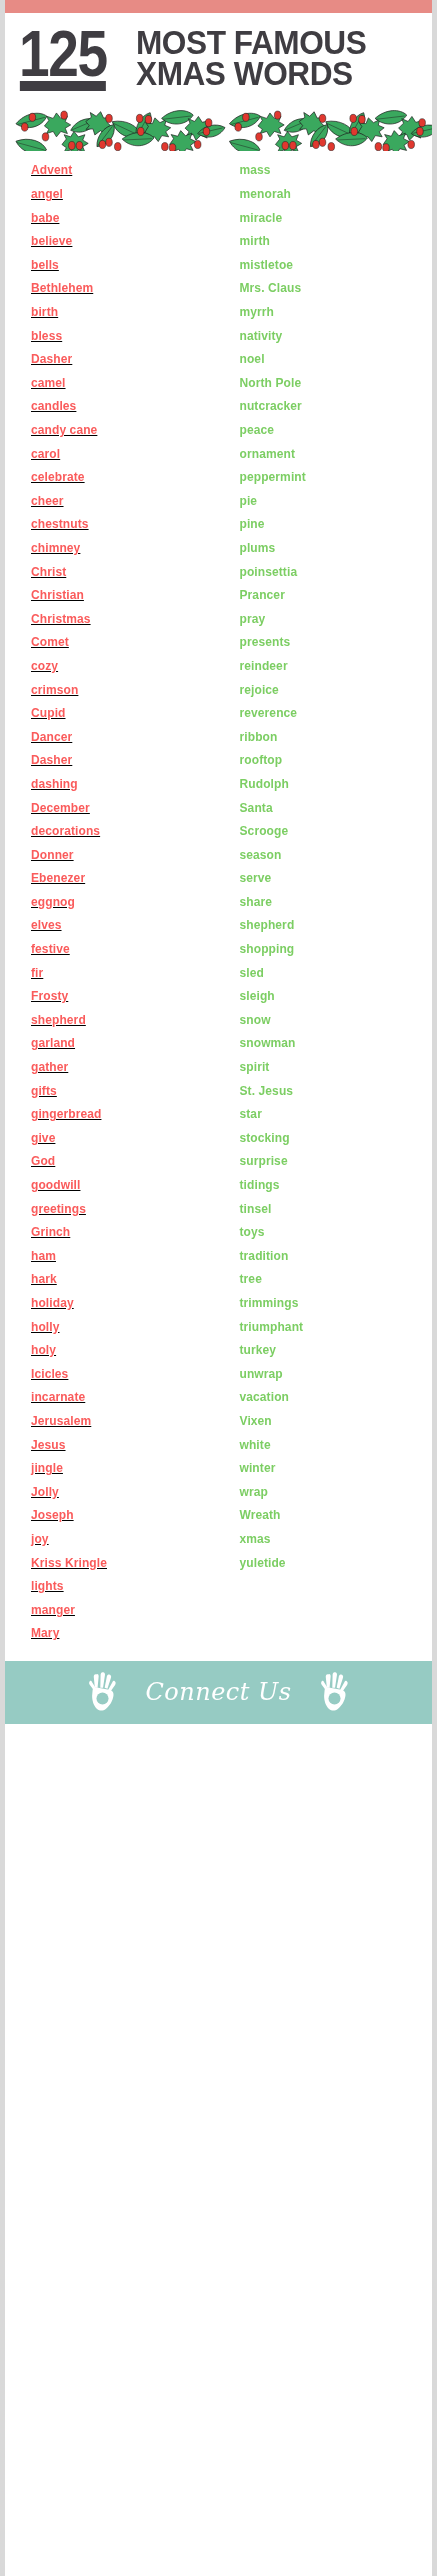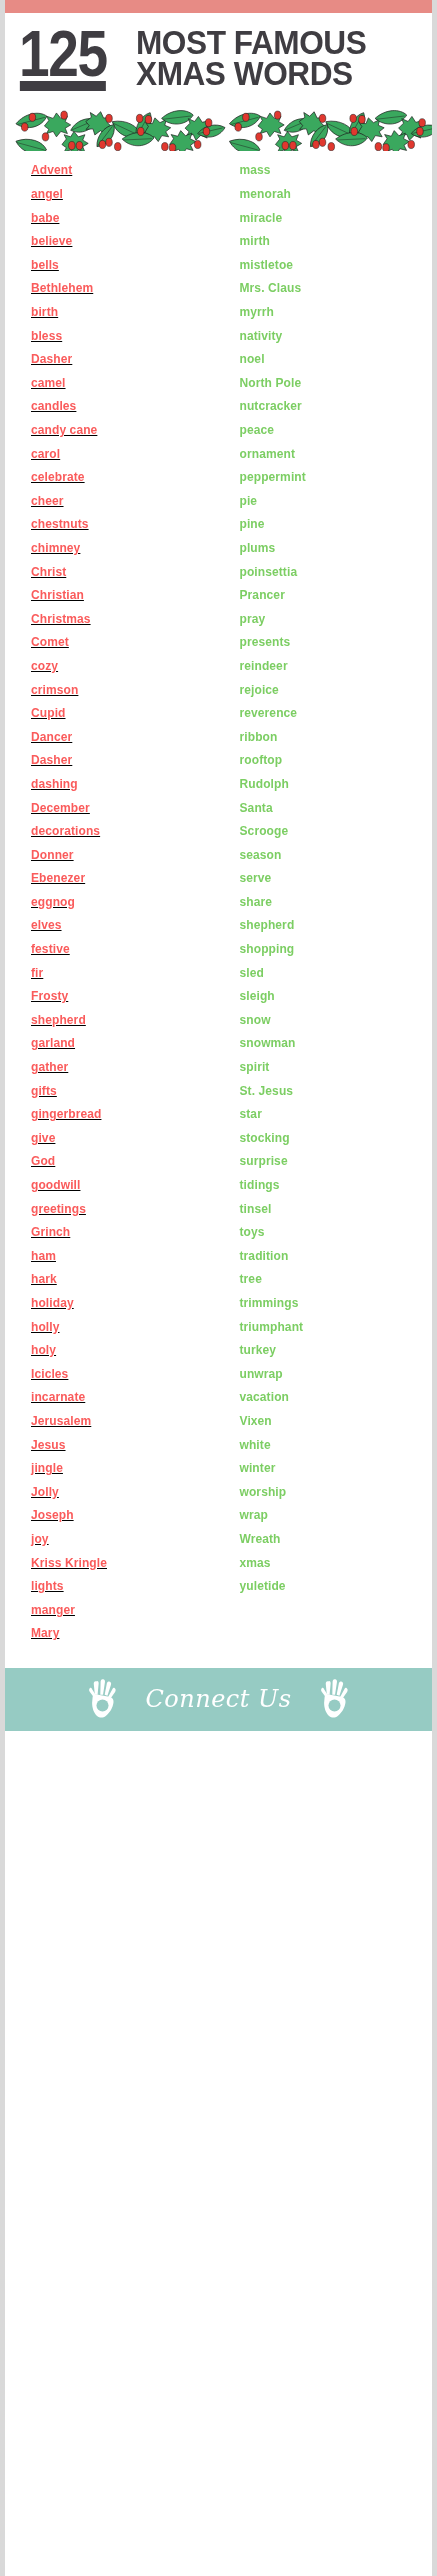--- a/index.html
+++ b/index.html
@@ -90,21 +90,21 @@
   .col-right .word { color:#7cce63; }
 
   
   .footer {
     background:#96cbc3;
     height:63px;
     display:flex;
     align-items:center;
     justify-content:center;
     gap:25px;
-    margin-top:15px;
+    margin-top:8px;
   }
   .footer-text {
     color:#ffffff;
     font-size:24px;
     font-style:italic;
     font-family:"DejaVu Serif", serif;
     font-weight:normal;
     letter-spacing:0.5px;
   }
   .hand { width:35px; height:44px; }
@@ -301,21 +301,20 @@
         <div class="word">tradition</div>
         <div class="word">tree</div>
         <div class="word">trimmings</div>
         <div class="word">triumphant</div>
         <div class="word">turkey</div>
         <div class="word">unwrap</div>
         <div class="word">vacation</div>
         <div class="word">Vixen</div>
         <div class="word">white</div>
         <div class="word">winter</div>
-        <div class="word">worship</div>
         <div class="word">wrap</div>
         <div class="word">Wreath</div>
         <div class="word">xmas</div>
         <div class="word">yuletide</div>
       </div>
   </div>
 
   <div class="footer">
     <svg class="hand" viewBox="0 0 64 80">
       <g fill="#ffffff">

